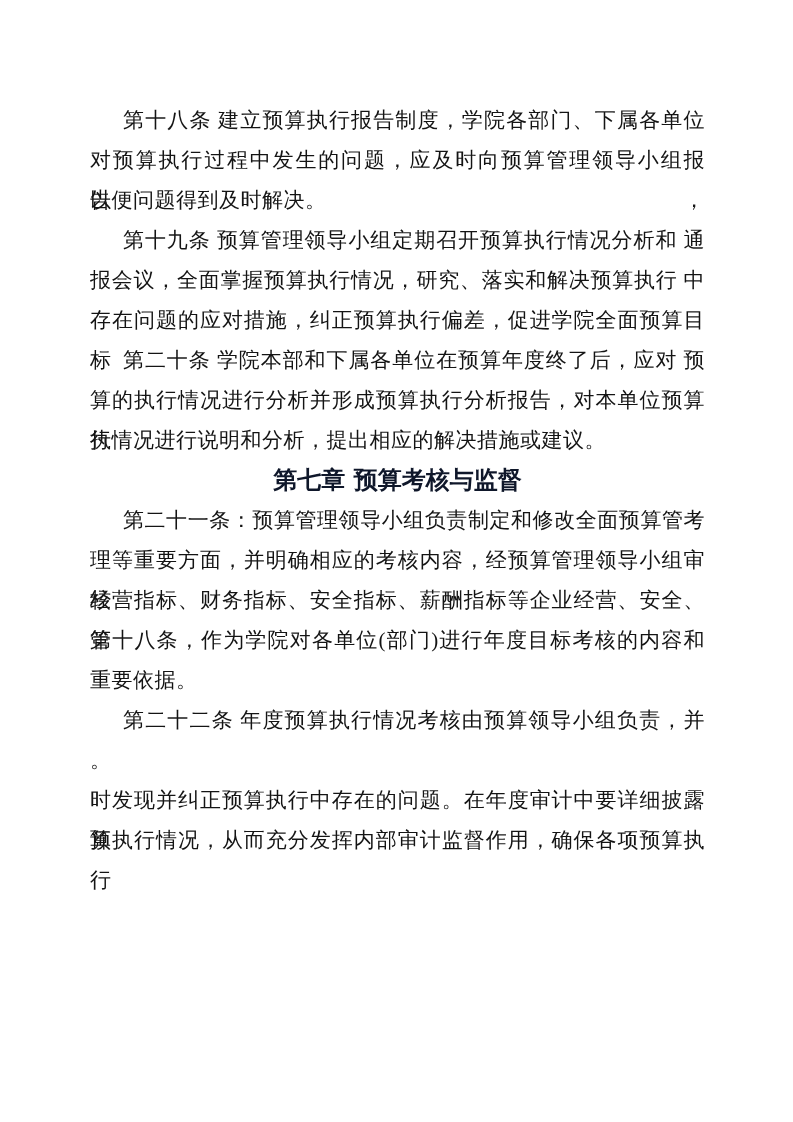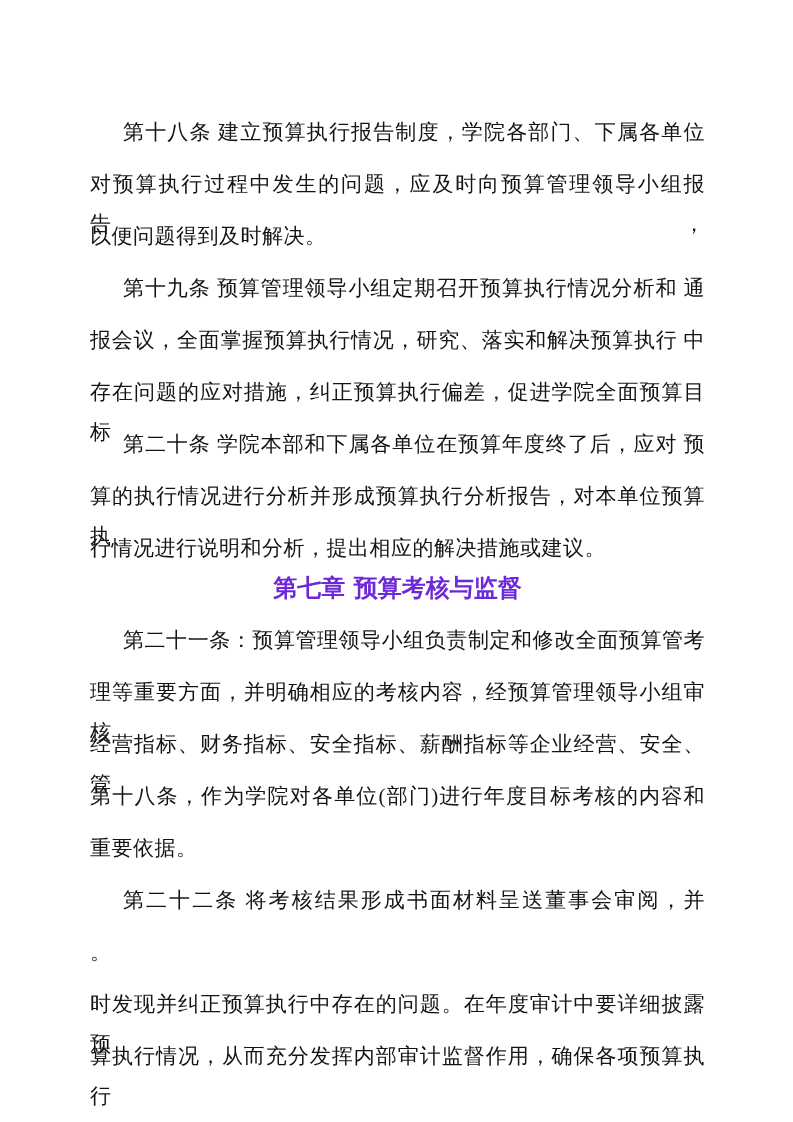--- a/index.html
+++ b/index.html
@@ -24,39 +24,38 @@
     color: #141414;
   }
   .para { margin: 0; }
   .line {
     font-size: 21px;
     line-height: 40px;
     height: 40px;
     text-align: left;
     white-space: nowrap;
     letter-spacing: 0.5px;
-    margin-top: 12px;
   }
   .line.fill {
     white-space: normal;
     text-align: justify;
     text-align-last: justify;
     text-justify: inter-character;
   }
   .line.indent {
     padding-left: 33px;
   }
   .heading {
     font-family: "DejaVu Sans", "Liberation Sans", sans-serif;
     font-size: 24px;
     font-weight: bold;
     line-height: 40px;
     height: 40px;
     text-align: center;
-    color: #6d28d9;
+    color: #0f172a;
   }
 </style>
 </head>
 <body>
 
 <div class="page">
   <div class="doc-body">
       <div class="para">
         <div class="line fill indent">第十八条 建立预算执行报告制度，学院各部门、下属各单位</div>
         <div class="line fill">对预算执行过程中发生的问题，应及时向预算管理领导小组报告，</div>
@@ -74,21 +73,21 @@
       </div>
       <div class="heading">第七章 预算考核与监督</div>
       <div class="para">
         <div class="line fill indent">第二十一条：预算管理领导小组负责制定和修改全面预算管考</div>
         <div class="line fill">理等重要方面，并明确相应的考核内容，经预算管理领导小组审核</div>
         <div class="line fill">经营指标、财务指标、安全指标、薪酬指标等企业经营、安全、管</div>
         <div class="line fill">第十八条，作为学院对各单位(部门)进行年度目标考核的内容和</div>
         <div class="line">重要依据。</div>
       </div>
       <div class="para">
-        <div class="line fill indent">第二十二条 将考核结果形成书面材料呈送董事会审阅，并</div>
+        <div class="line fill indent">第二十二条 年度预算执行情况考核由预算领导小组负责，并</div>
         <div class="line">。</div>
       </div>
       <div class="para">
         <div class="line fill">时发现并纠正预算执行中存在的问题。在年度审计中要详细披露预</div>
         <div class="line fill">算执行情况，从而充分发挥内部审计监督作用，确保各项预算执行</div>
       </div>
     </div>
 </div>
 
 </body></html>

